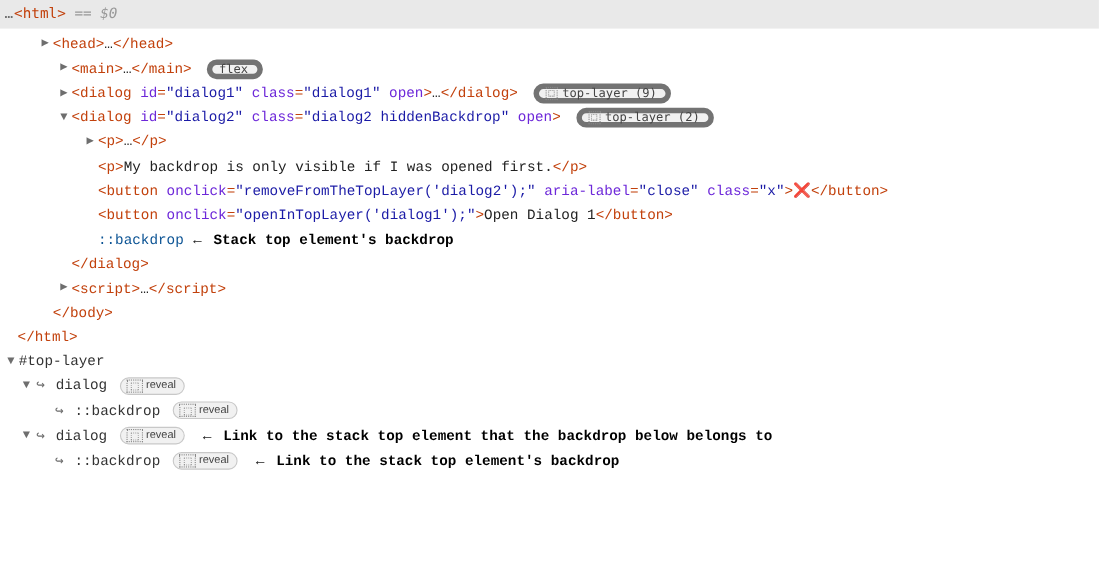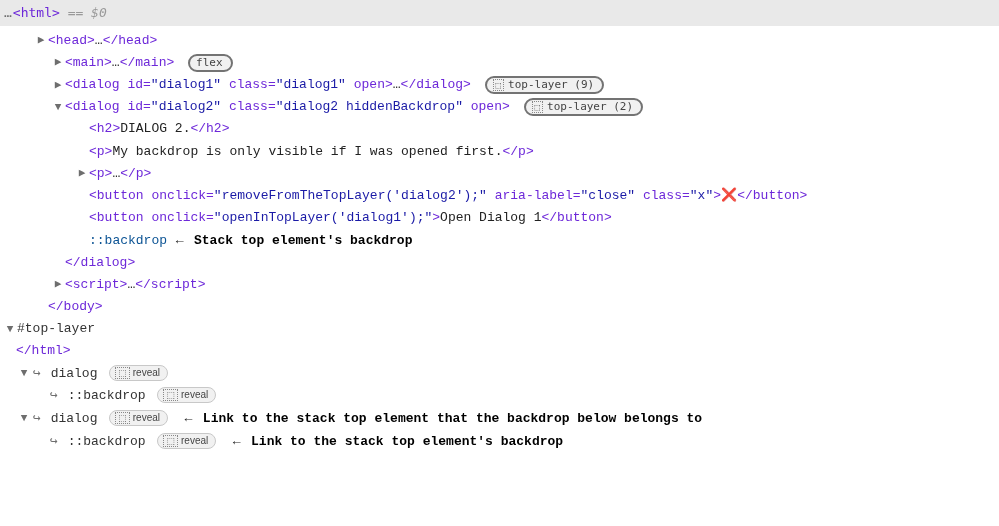--- a/index.html
+++ b/index.html
@@ -30,33 +30,33 @@
     text-align: center;
     color: #6e6e6e;
     cursor: pointer;
     user-select: none;
     font-size: 11px;
     vertical-align: middle;
     margin-right: 1px;
   }
   .arrow.blank { visibility: hidden; }
   .dots { color: #6e6e6e; letter-spacing: 1px; }
-  .tag { color: #6d28d9; }
+  .tag { color: #c2410c; }
   .attr-name { color: #6d28d9; }
   .attr-val { color: #1a1aa6; }
   .text-node { color: #222; }
   .pseudo { color: #0b5394; }
   .eq0 { color: #999; font-style: italic; }
   .selection-eq { color: #999; }
   .badge {
     display: inline-flex;
     align-items: center;
     gap: 4px;
     background: #f1f1f1;
-    border: 2px solid #737373;
+    border: 5px solid #737373;
     border-radius: 11px;
     padding: 0px 8px 0px 6px;
     font-size: 11px;
     font-family: Menlo, Consolas, monospace;
     color: #444;
     vertical-align: middle;
     margin-left: 6px;
     line-height: 16px;
     height: 18px;
   }
@@ -132,30 +132,27 @@
   </div>
 
   <div class="node indent-2">
     <span class="arrow">▼</span><span class="tag">&lt;dialog </span><span class="attr-name">id</span><span class="tag">=</span><span class="attr-val">"dialog2"</span> <span class="attr-name">class</span><span class="tag">=</span><span class="attr-val">"dialog2 hiddenBackdrop"</span> <span class="attr-name">open</span><span class="tag">&gt;</span>
     <span class="badge">
         <span class="badge-icon">⬚</span>
         <span>top-layer (2)</span>
       </span>
   </div>
 
-  <div class="node indent-3">
-    <span class="arrow blank">▶</span><span class="tag">&lt;h2&gt;</span><span class="text-node">DIALOG 2.</span><span class="tag">&lt;/h2&gt;</span>
+
+  <div class="node indent-3">
+    <span class="arrow">▶</span><span class="tag">&lt;p&gt;</span><span class="text-node">…</span><span class="tag">&lt;/p&gt;</span>
   </div>
 
   <div class="node indent-3">
     <span class="arrow blank">▶</span><span class="tag">&lt;p&gt;</span><span class="text-node">My backdrop is only visible if I was opened first.</span><span class="tag">&lt;/p&gt;</span>
-  </div>
-
-  <div class="node indent-3">
-    <span class="arrow">▶</span><span class="tag">&lt;p&gt;</span><span class="text-node">…</span><span class="tag">&lt;/p&gt;</span>
   </div>
 
   <div class="node indent-3">
     <span class="arrow blank">▶</span><span class="tag">&lt;button </span><span class="attr-name">onclick</span><span class="tag">=</span><span class="attr-val">"removeFromTheTopLayer('dialog2');"</span> <span class="attr-name">aria-label</span><span class="tag">=</span><span class="attr-val">"close"</span> <span class="attr-name">class</span><span class="tag">=</span><span class="attr-val">"x"</span><span class="tag">&gt;</span><span class="red-x">❌</span><span class="tag">&lt;/button&gt;</span>
   </div>
 
   <div class="node indent-3">
     <span class="arrow blank">▶</span><span class="tag">&lt;button </span><span class="attr-name">onclick</span><span class="tag">=</span><span class="attr-val">"openInTopLayer('dialog1');"</span><span class="tag">&gt;</span><span class="text-node">Open Dialog 1</span><span class="tag">&lt;/button&gt;</span>
   </div>
 
@@ -168,28 +165,28 @@
   </div>
 
   <div class="node indent-2">
     <span class="arrow">▶</span><span class="tag">&lt;script&gt;</span><span class="text-node">…</span><span class="tag">&lt;/script&gt;</span>
   </div>
 
   <div class="node indent-1">
     <span class="arrow blank">▶</span><span class="tag">&lt;/body&gt;</span>
   </div>
 
+  <div class="node indent-0" style="padding-left:16px;">
+    <span class="tag">&lt;/html&gt;</span>
+  </div>
+
   <div class="node indent-0">
     <span class="arrow">▼</span><span class="section-toplayer">#top-layer</span>
   </div>
 
-  <div class="node indent-0" style="padding-left:16px;">
-    <span class="tag">&lt;/html&gt;</span>
-  </div>
-
   <div class="node indent-1" style="padding-left:18px;">
     <span class="arrow">▼</span><span class="link-arrow">↪</span> <span class="section-toplayer">dialog</span>
     <span class="reveal-btn">
         <span class="badge-icon">⬚</span>
         <span>reveal</span>
       </span>
   </div>
 
   <div class="node" style="padding-left:48px;">
     <span class="link-arrow">↪</span> <span class="section-toplayer">::backdrop</span>

